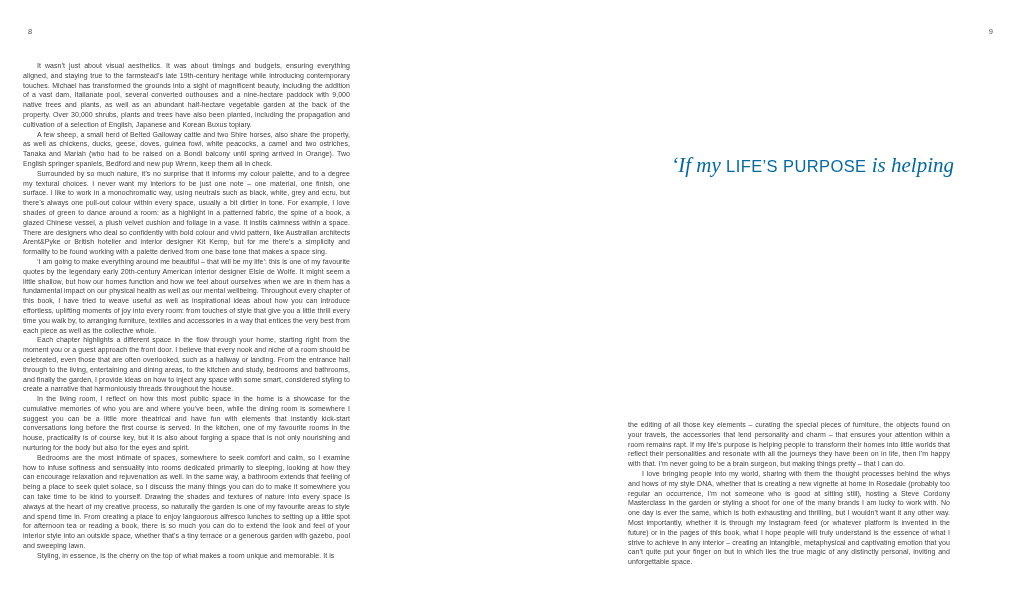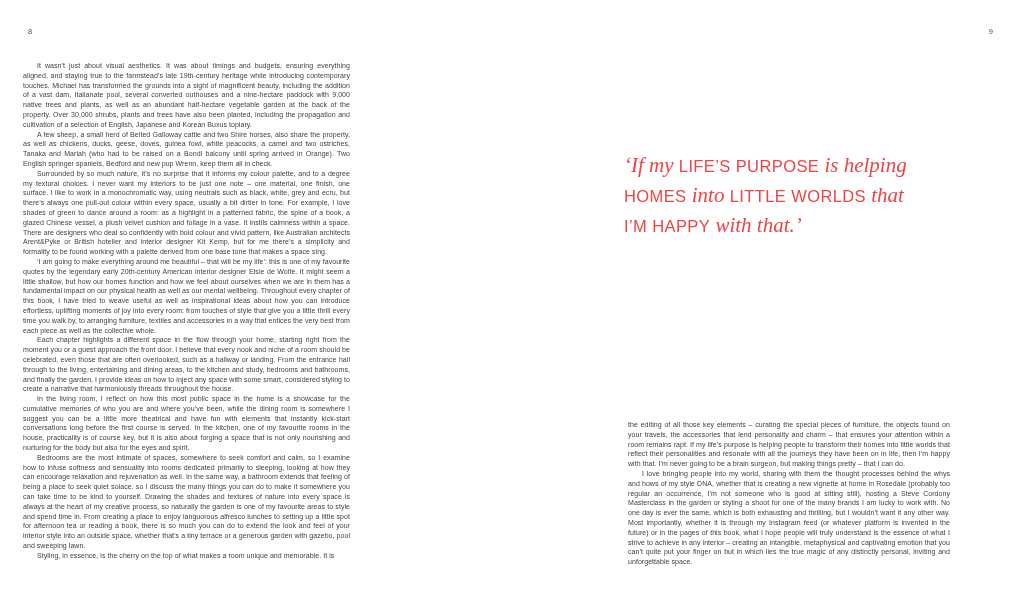--- a/index.html
+++ b/index.html
@@ -38,22 +38,22 @@
   }
   .body-col p { margin: 0; text-indent: 14px; }
   .body-col p.no-indent { text-indent: 0; }
 
   .left-col  { left: 23px;  top: 61px;  width: 327px; }
   .right-col { left: 116px; top: 420px; width: 322px; }
 
   .pull-quote {
     position: absolute;
     left: 112px; top: 151px; width: 330px;
-    text-align: left;
-    color: #ef4444;
+    text-align: right;
+    color: #0369a1;
   }
   .q-line { line-height: 29px; white-space: nowrap; }
   .q-italic {
     font-family: "Liberation Serif", serif;
     font-style: italic;
     font-size: 21px;
   }
   .q-caps {
     font-family: "Liberation Sans", sans-serif;
     font-size: 16.5px;
@@ -78,22 +78,20 @@
       <p>Bedrooms are the most intimate of spaces, somewhere to seek comfort and calm, so I examine how to infuse softness and sensuality into rooms dedicated primarily to sleeping, looking at how they can encourage relaxation and rejuvenation as well. In the same way, a bathroom extends that feeling of being a place to seek quiet solace, so I discuss the many things you can do to make it somewhere you can take time to be kind to yourself. Drawing the shades and textures of nature into every space is always at the heart of my creative process, so naturally the garden is one of my favourite areas to style and spend time in. From creating a place to enjoy languorous alfresco lunches to setting up a little spot for afternoon tea or reading a book, there is so much you can do to extend the look and feel of your interior style into an outside space, whether that’s a tiny terrace or a generous garden with gazebo, pool and sweeping lawn.</p>
       <p>Styling, in essence, is the cherry on the top of what makes a room unique and memorable. It is</p>
     </div>
   </div>
 
   <div class="page page-right">
     <div class="page-num pn-right">9</div>
 
     <div class="pull-quote">
       <div class="q-line"><span class="q-italic">‘If my </span><span class="q-caps">LIFE’S PURPOSE</span><span class="q-italic"> is helping</span></div>
-      <div class="q-line"><span class="q-caps">HOMES</span><span class="q-italic"> into </span><span class="q-caps">LITTLE WORLDS</span><span class="q-italic"> that</span></div>
-      <div class="q-line"><span class="q-caps">I’M HAPPY</span><span class="q-italic"> with that.’</span></div>
     </div>
 
     <div class="body-col right-col">
       <p class="no-indent">the editing of all those key elements – curating the special pieces of furniture, the objects found on your travels, the accessories that lend personality and charm – that ensures your attention within a room remains rapt. If my life’s purpose is helping people to transform their homes into little worlds that reflect their personalities and resonate with all the journeys they have been on in life, then I’m happy with that. I’m never going to be a brain surgeon, but making things pretty – that I can do.</p>
       <p>I love bringing people into my world, sharing with them the thought processes behind the whys and hows of my style DNA, whether that is creating a new vignette at home in Rosedale (probably too regular an occurrence, I’m not someone who is good at sitting still), hosting a Steve Cordony Masterclass in the garden or styling a shoot for one of the many brands I am lucky to work with. No one day is ever the same, which is both exhausting and thrilling, but I wouldn’t want it any other way. Most importantly, whether it is through my Instagram feed (or whatever platform is invented in the future) or in the pages of this book, what I hope people will truly understand is the essence of what I strive to achieve in any interior – creating an intangible, metaphysical and captivating emotion that you can’t quite put your finger on but in which lies the true magic of any distinctly personal, inviting and unforgettable space.</p>
     </div>
   </div>
 
 </div>
 

